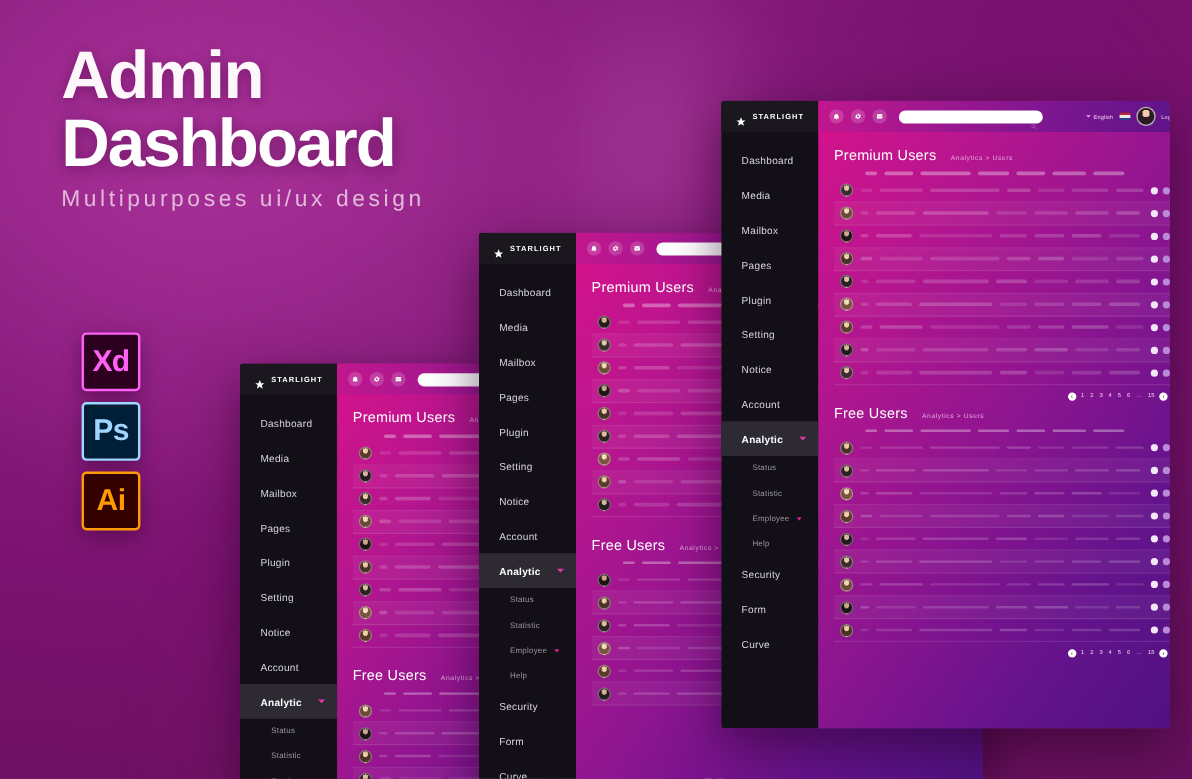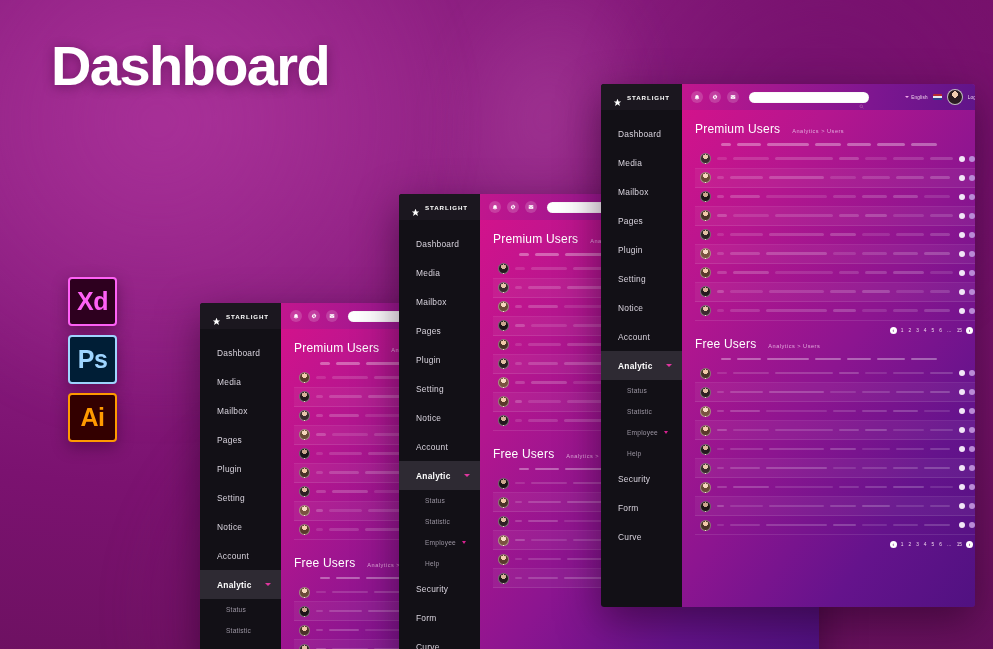--- a/index.html
+++ b/index.html
@@ -197,21 +197,23 @@
 <body>
 
 <div id="bg">
   <div id="bg-glow-a"></div>
   <div id="bg-glow-b"></div>
   <div id="bg-glow-c"></div>
   <div id="bg-wisp"></div>
 </div>
 
 <div id="hero">
+  <div class="hero-l1">Admin</div>
   <div class="hero-l2">Dashboard</div>
+  <div class="hero-sub">Multipurposes ui/ux design</div>
 </div>
 
 <div id="adobe-stack">
     <div class="adobe-chip chip-xd">Xd</div>
     <div class="adobe-chip chip-ps">Ps</div>
     <div class="adobe-chip chip-ai">Ai</div>
   </div>
 
 <div class="panel" id="panel-back">
     <div class="p-sidebar">

